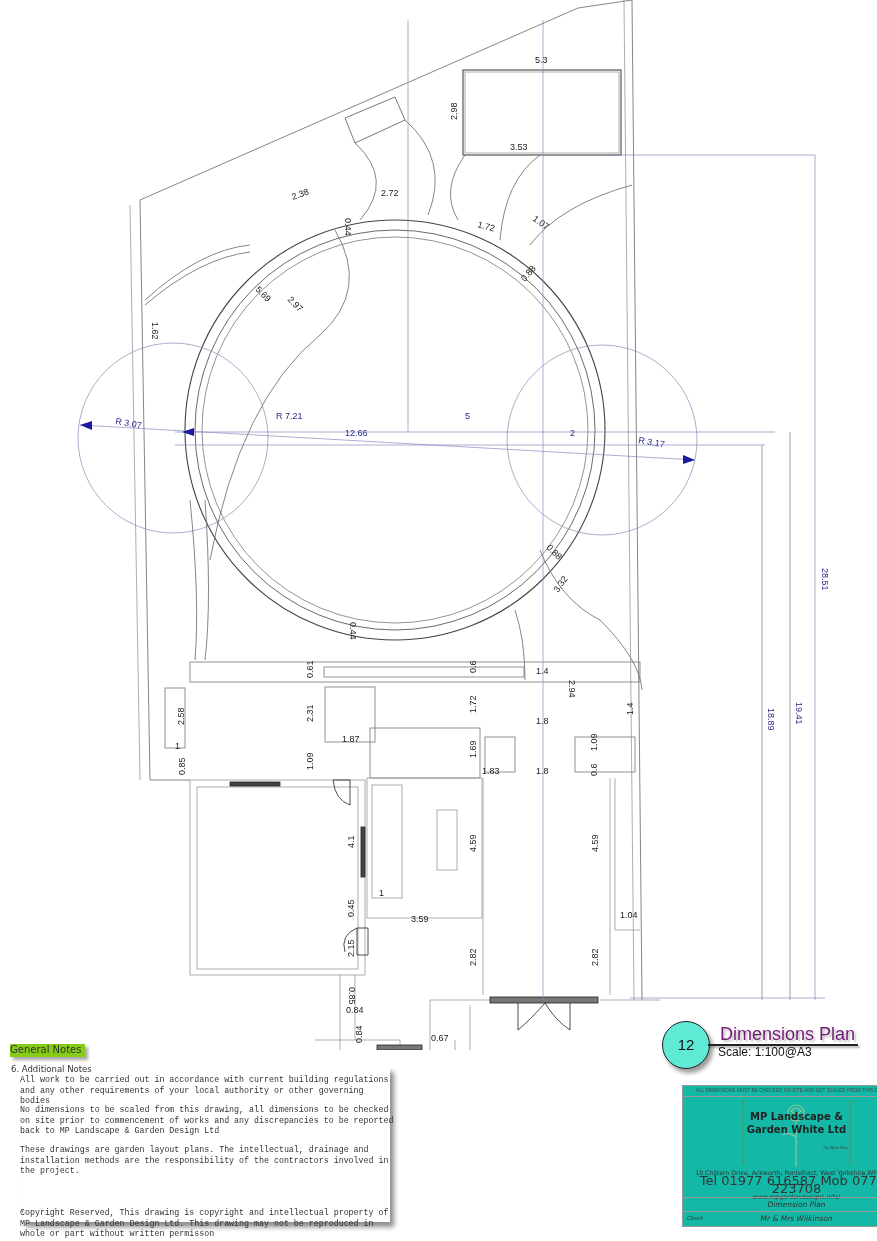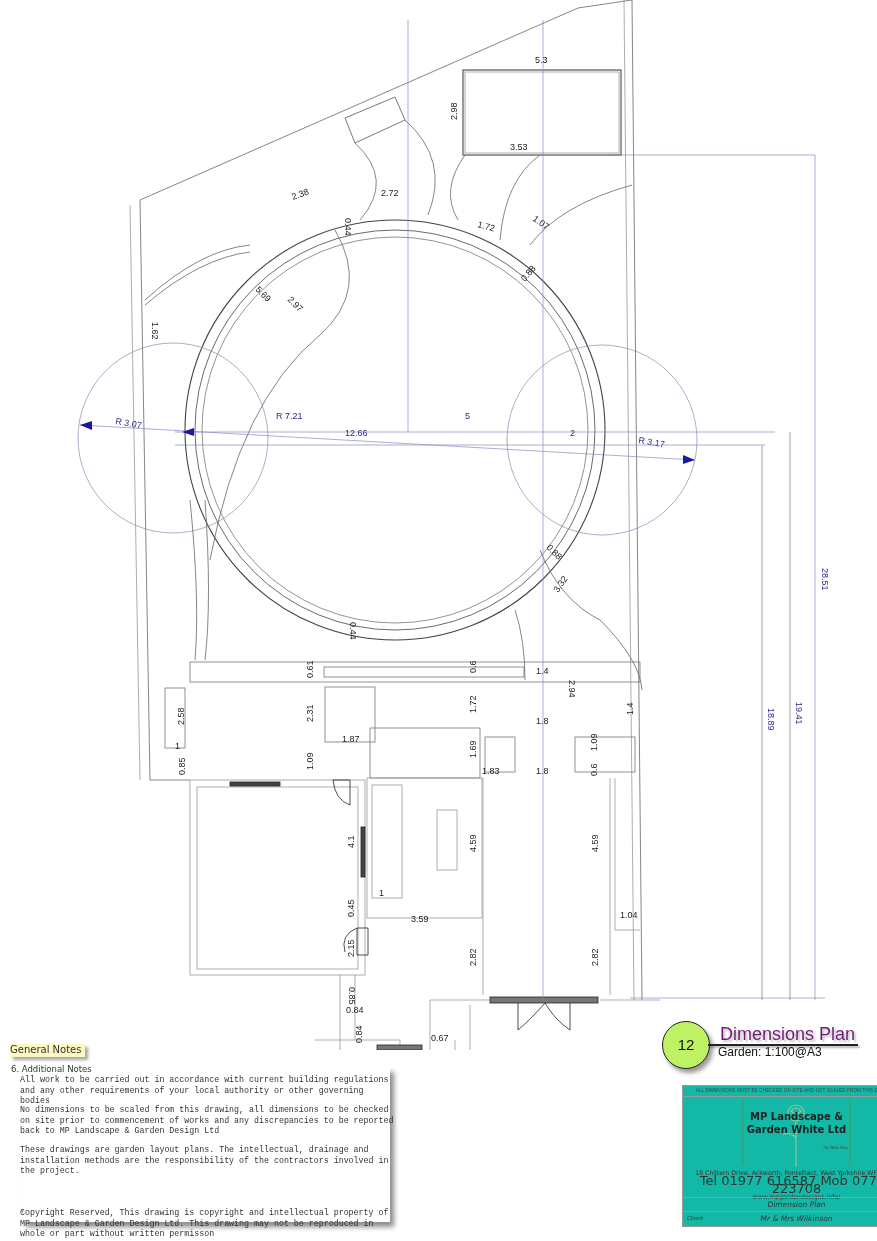--- a/index.html
+++ b/index.html
@@ -1,24 +1,24 @@
 <!DOCTYPE html>
 <html><head>
 <meta charset="utf-8">
 <style>
   html, body { margin:0; padding:0; background:#ffffff; }
   body { width:877px; height:1241px; position:relative; overflow:hidden; font-family:"Liberation Sans", sans-serif; }
   #plan { position:absolute; left:0; top:0; width:877px; height:1050px; }
   .dim { font-family:"Liberation Sans", sans-serif; font-size:9px; fill:#222; }
   .dimb { font-family:"Liberation Sans", sans-serif; font-size:9px; fill:#2a2a8a; }
-  .gn-title { position:absolute; left:10px; top:1044px; font-family:"DejaVu Sans", sans-serif; font-size:10px; color:#333; padding:0 4px 2px 0; box-shadow:3px 3px 3px rgba(0,0,0,0.35); background:#fef9c3; }
+  .gn-title { position:absolute; left:10px; top:1044px; font-family:"DejaVu Sans", sans-serif; font-size:10px; color:#333; padding:0 4px 2px 0; box-shadow:3px 3px 3px rgba(0,0,0,0.35); background:#84cc16; }
   .gn-box { position:absolute; left:22px; top:1067px; width:368px; height:155px; background:#fff; box-shadow:4px 5px 5px rgba(0,0,0,0.45); }
   .gn-heading { position:absolute; left:11px; top:1064px; font-family:"DejaVu Sans", sans-serif; font-size:8.5px; color:#333; }
   .gn-para { position:absolute; left:20px; font-family:Liberation Mono, monospace; font-size:8.3px; line-height:10.5px; color:#333; width:375px; }
-  .badge { position:absolute; left:662px; top:1021px; width:46px; height:46px; border:1.5px solid #222; border-radius:50%; background:#bef264; box-shadow:3px 4px 4px rgba(0,0,0,0.4); text-align:center; line-height:46px; font-size:15px; color:#111; }
+  .badge { position:absolute; left:662px; top:1021px; width:46px; height:46px; border:1.5px solid #222; border-radius:50%; background:#5eead4; box-shadow:3px 4px 4px rgba(0,0,0,0.4); text-align:center; line-height:46px; font-size:15px; color:#111; }
   .title-main { position:absolute; left:720px; top:1024px; font-size:18px; color:#701a75; text-shadow:2px 2px 2px rgba(0,0,0,0.25); }
   .title-rule { position:absolute; left:708px; top:1044px; width:150px; height:1.5px; background:#222; box-shadow:2px 2px 2px rgba(0,0,0,0.3); }
   .title-scale { position:absolute; left:718px; top:1045px; font-size:12px; color:#111; }
   .tb { position:absolute; left:637px; top:1085px; width:227px; height:140px; border:1px solid #999; background:#14b8a6;margin-left:45px; }
   .tb-warn { position:absolute; left:0; top:0; width:227px; height:10px; border-bottom:1px solid #999; font-size:4.6px; color:#444; text-align:center; line-height:10px; letter-spacing:0.1px; }
   .tb-logo { position:absolute; left:0; top:11px; width:227px; height:72px; }
   .tb-company { position:absolute; left:0; top:24px; width:227px; text-align:center; font-family:"DejaVu Sans", sans-serif; font-weight:bold; font-size:10px; line-height:13px; color:#222; }
   .tb-tag { position:absolute; left:140px; top:60px; font-size:3.5px; color:#444; }
   .tb-addr { position:absolute; left:0; top:83px; width:227px; text-align:center; font-family:"DejaVu Sans", sans-serif; font-size:6.2px; color:#333; line-height:8px; }
   .tb-row { position:absolute; left:0; width:227px; height:13px; border-top:1px solid #999; font-family:"DejaVu Sans", sans-serif; font-size:7.5px; color:#333; line-height:13px;font-style:italic; }
@@ -174,21 +174,21 @@
 <div class="gn-heading">6. Additional Notes</div>
 <div class="gn-para" style="top:1075px">All work to be carried out in accordance with current building regulations and any other requirements of your local authority or other governing bodies</div>
 <div class="gn-para" style="top:1105px">No dimensions to be scaled from this drawing, all dimensions to be checked on site prior to commencement of works and any discrepancies to be reported back to MP Landscape &amp; Garden Design Ltd</div>
 <div class="gn-para" style="top:1145px">These drawings are garden layout plans. The intellectual, drainage and installation methods are the responsibility of the contractors involved in the project.</div>
 <div class="gn-para" style="top:1208px">Copyright Reserved, This drawing is copyright and intellectual property of MP Landscape &amp; Garden Design Ltd. This drawing may not be reproduced in whole or part without written permisson</div>
 <div class="gn-para" style="top:1205px">.</div>
 
 <div class="badge">12</div>
 <div class="title-main">Dimensions Plan</div>
 <div class="title-rule"></div>
-<div class="title-scale">Garden: 1:100@A3</div>
+<div class="title-scale">Scale: 1:100@A3</div>
 
 <div class="tb">
   <div class="tb-warn">ALL DIMENSIONS MUST BE CHECKED ON SITE AND NOT SCALED FROM THIS DRAWING</div>
   <svg class="tb-logo" viewBox="0 0 227 72">
     <line x1="60" y1="3" x2="60" y2="68" stroke="#4a9a5a" stroke-width="1.2"></line>
     <line x1="167" y1="3" x2="167" y2="68" stroke="#4a9a5a" stroke-width="1.2"></line>
     <g fill="none" stroke="#8cc79a" stroke-width="1.2">
       <circle cx="113" cy="16" r="8"></circle>
       <path d="M108 14 Q113 8 118 14 Q113 20 108 14"></path>
       <path d="M113 24 L113 70"></path>

